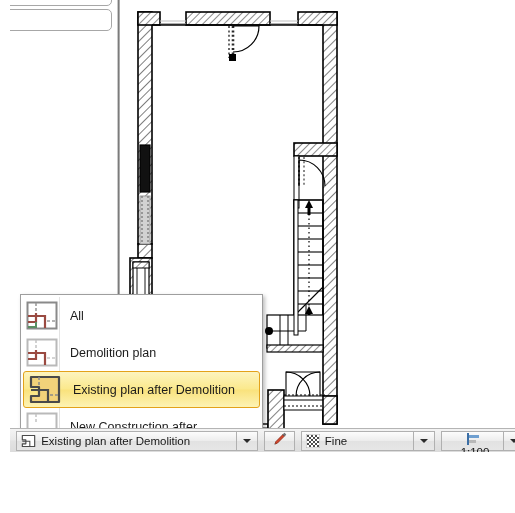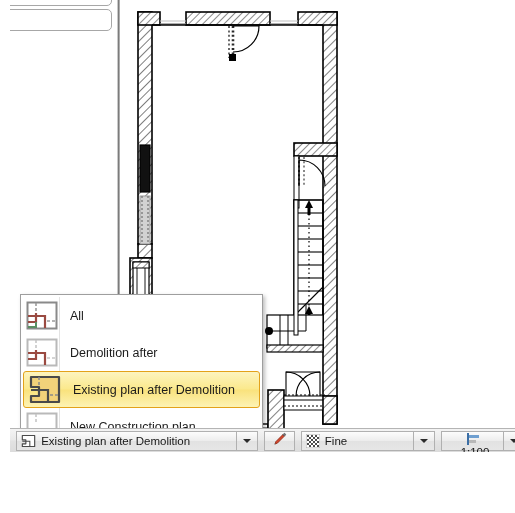--- a/index.html
+++ b/index.html
@@ -300,21 +300,21 @@
     <div class="menu-item">
       <span class="menu-icon">
         <svg width="34" height="31" viewBox="0 0 34 31">
           <rect x="2.5" y="2.5" width="29" height="26" fill="#fff" stroke="#b9b9b9" stroke-width="2"></rect>
           <path d="M11 3 L11 13" stroke="#c6c6c6" stroke-width="1.6" stroke-dasharray="3,2"></path>
           <path d="M3 16 L20 16 L20 28" stroke="#9a4a41" stroke-width="2.2" fill="none"></path>
           <path d="M11 13 L11 22 L3 22" stroke="#9a4a41" stroke-width="2.2" fill="none"></path>
           <path d="M22 21 L30 21" stroke="#c6c6c6" stroke-width="1.6" stroke-dasharray="3,2"></path>
         </svg>
       </span>
-      <span class="menu-label">Demolition after</span>
+      <span class="menu-label">Demolition plan</span>
     </div>
 
     <div class="menu-item selected">
       <span class="menu-icon">
         <svg width="34" height="31" viewBox="0 0 34 31">
           <path d="M3 3 L31 3 L31 28 L3 28 L3 22 L11 22 L11 13 L3 13 Z" fill="#f2d27a" stroke="#4a4a4a" stroke-width="2.2" stroke-linejoin="round"></path>
           <path d="M11 3 L11 13" stroke="#8a8a8a" stroke-width="1.5" stroke-dasharray="3,2"></path>
           <path d="M3 16 L20 16 L20 28" stroke="#4a4a4a" stroke-width="2.2" fill="none"></path>
           <path d="M22 21 L30 21" stroke="#8a8a8a" stroke-width="1.5" stroke-dasharray="3,2"></path>
         </svg>
@@ -324,21 +324,21 @@
 
     <div class="menu-item">
       <span class="menu-icon">
         <svg width="34" height="31" viewBox="0 0 34 31">
           <rect x="2.5" y="2.5" width="29" height="26" fill="#fff" stroke="#b9b9b9" stroke-width="2"></rect>
           <path d="M11 3 L11 13" stroke="#c6c6c6" stroke-width="1.6" stroke-dasharray="3,2"></path>
           <path d="M3 27 L11 27 L11 21" stroke="#5a8f62" stroke-width="2.2" fill="none"></path>
           <path d="M13 21 L30 21" stroke="#c6c6c6" stroke-width="1.6" stroke-dasharray="3,2"></path>
         </svg>
       </span>
-      <span class="menu-label">New Construction plan</span>
+      <span class="menu-label">New Construction after</span>
     </div>
   </div>
 
   <div id="status-bar">
 
     <div class="sb-sep"></div>
 
     <div class="sb-group">
       <div class="sb-field" style="width:220px;">
         <span class="sb-ic">

